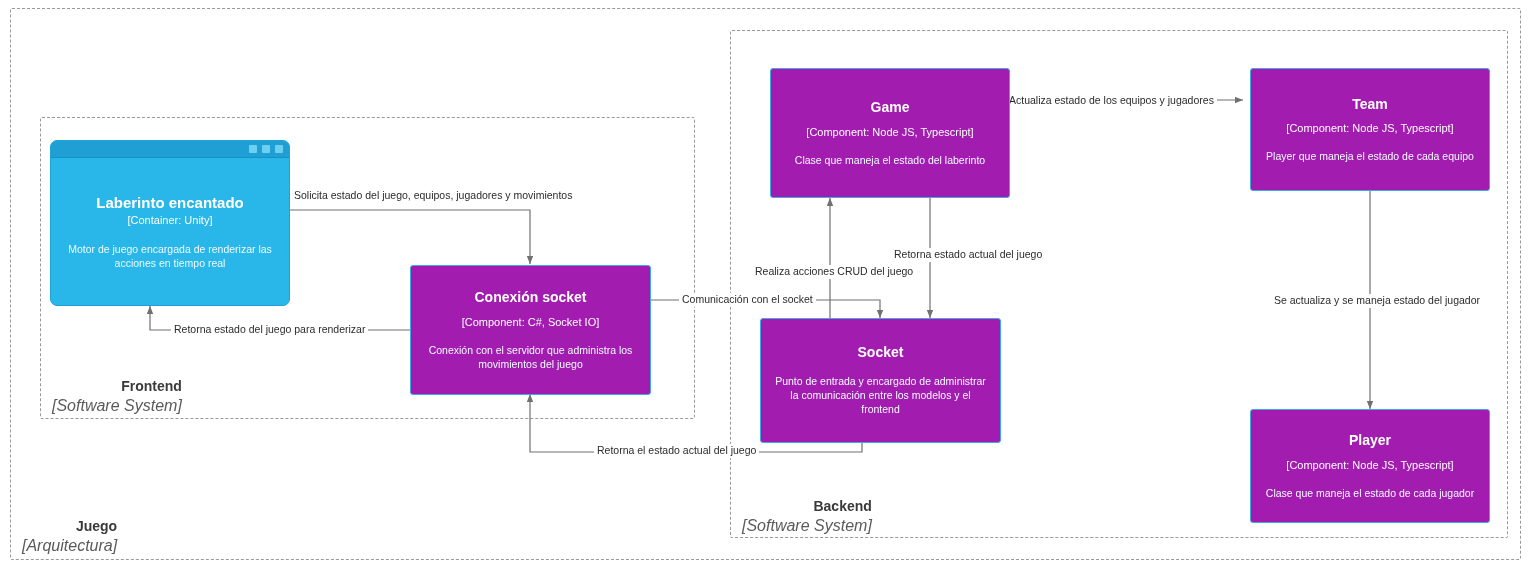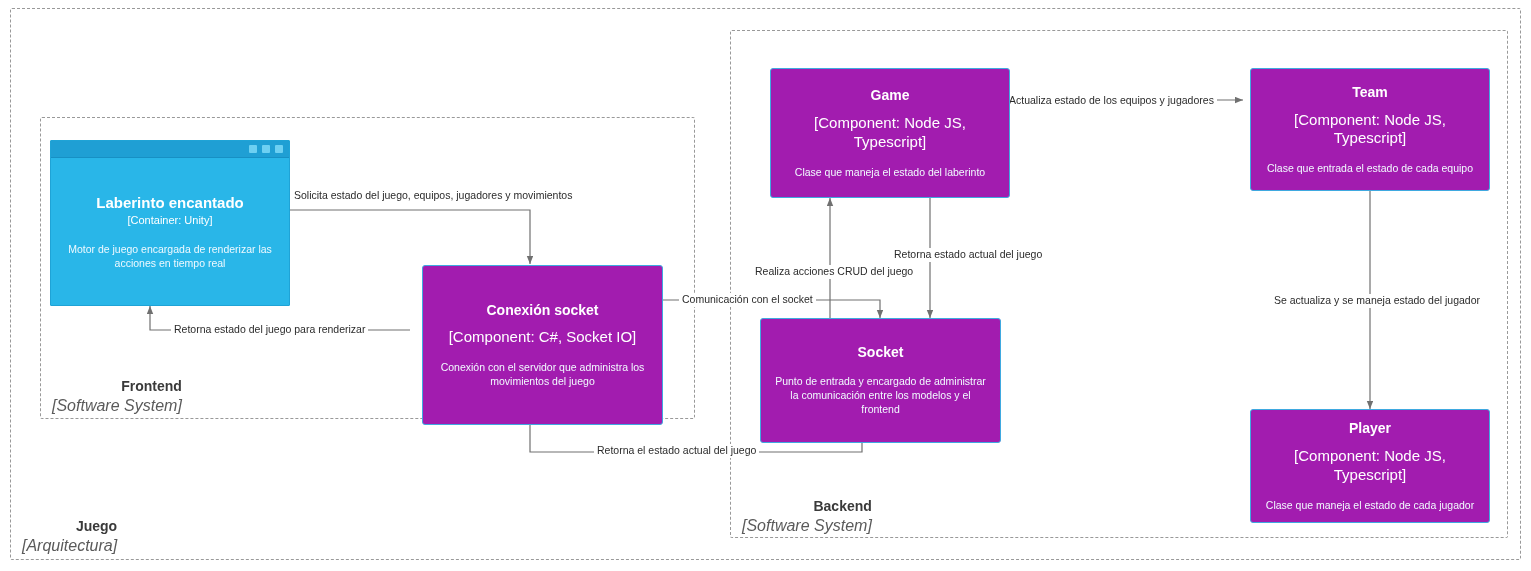--- a/index.html
+++ b/index.html
@@ -55,38 +55,38 @@
     justify-content: center;
     padding: 8px 12px;
   }
   .box .b-name {
     font-size: 14px;
     font-weight: bold;
     line-height: 1.2;
     display: block;
   }
   .box .b-tech {
-    font-size: 15px;
+    font-size: 11px;
     line-height: 1.25;
     display: block;
     margin-top: 10px;
   }
   .box .b-desc {
     font-size: 10.5px;
     line-height: 1.35;
     display: block;
     margin-top: 13px;
     color: #f2fbff;
   }
   
   .container-box {
     position: absolute;
     background: #29b6e8;
     border: 1px solid #1fa3d6;
-    border-radius: 1px;
+    border-radius: 7px;
     box-sizing: border-box;
     color: #ffffff;
     overflow: hidden;
   }
   .container-chrome {
     height: 16px;
     background: #1f9fd4;
     border-bottom: 1px solid #1790c4;
     display: flex;
     align-items: center;
@@ -208,36 +208,36 @@
       <span class="chrome-dot"></span>
       <span class="chrome-dot"></span>
     </div>
     <div class="container-body">
       <span class="b-name">Laberinto encantado</span>
       <span class="b-tech">[Container: Unity]</span>
       <span class="b-desc">Motor de juego encargada de renderizar las acciones en tiempo real</span>
     </div>
   </div>
 
-  <div class="box" style="left:422px; top:265px; width:241px; height:160px;">
+  <div class="box" style="left:410px; top:265px; width:241px; height:130px;">
     <span class="b-name">Conexión socket</span>
     <span class="b-tech">[Component: C#, Socket IO]</span>
     <span class="b-desc">Conexión con el servidor que administra los movimientos del juego</span>
   </div>
 
   <div class="box" style="left:770px; top:68px; width:240px; height:130px;">
     <span class="b-name">Game</span>
     <span class="b-tech">[Component: Node JS, Typescript]</span>
     <span class="b-desc">Clase que maneja el estado del laberinto</span>
   </div>
 
   <div class="box" style="left:1250px; top:68px; width:240px; height:123px;">
     <span class="b-name">Team</span>
     <span class="b-tech">[Component: Node JS, Typescript]</span>
-    <span class="b-desc">Clase que entrada el estado de cada equipo</span>
+    <span class="b-desc">Player que maneja el estado de cada equipo</span>
   </div>
 
   <div class="box" style="left:760px; top:318px; width:241px; height:125px;">
     <span class="b-name">Socket</span>
     <span class="b-desc">Punto de entrada y encargado de administrar la comunicación entre los modelos y el frontend</span>
   </div>
 
   <div class="box" style="left:1250px; top:409px; width:240px; height:114px;">
     <span class="b-name">Player</span>
     <span class="b-tech">[Component: Node JS, Typescript]</span>

